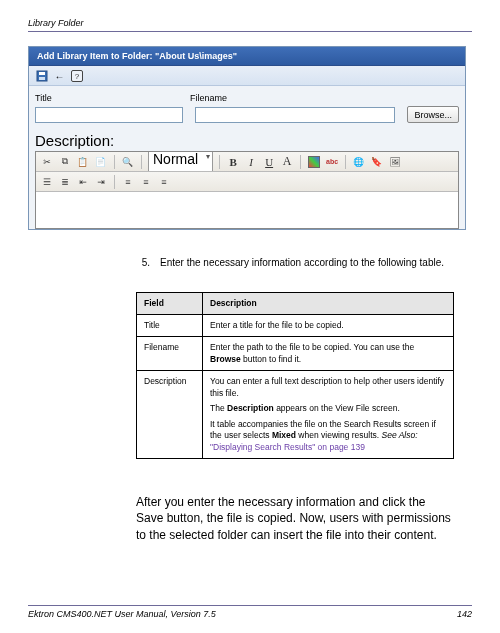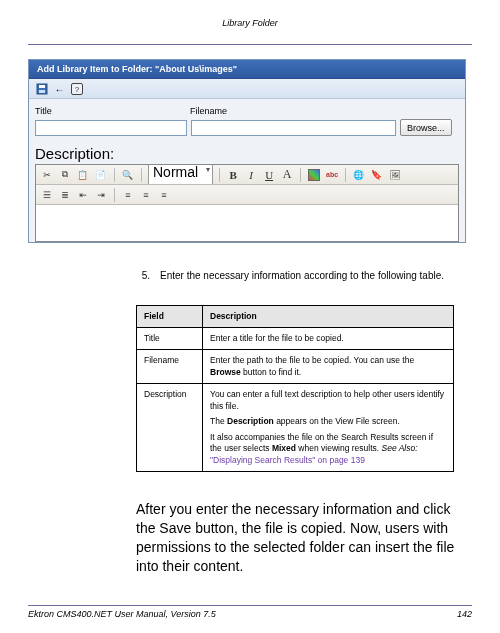--- a/index.html
+++ b/index.html
@@ -7,25 +7,25 @@
     width: 500px;
     height: 633px;
     background: #fff;
     font-family: Arial, Helvetica, sans-serif;
     font-size: 9px;
     color: #000;
     position: relative;
     padding: 18px 28px 14px 28px;
   }
   .header-right {
-    text-align: center;
+    text-align: left;
     font-style: italic;
     font-size: 9px;
     color: #000;
-    margin-bottom: 16px;
+    margin-bottom: 3px;
   }
   .hr-top { border: none; border-top: 1.5px solid #6e6a99; margin-bottom: 14px; }
   .cms-window {
     border: 1px solid #7a96b7;
     background: #eab308;
     margin-left: 0;
     margin-right: -5px;
     width: 438px;
     overflow: hidden;
   }
@@ -53,21 +53,21 @@
   .save-icon { color: #2a5ba8; }
   .back-arrow { color: #000; font-weight: bold; }
   .help-icon {
     width: 12px; height: 12px; border: 1px solid #444; border-radius: 2px;
     background: #eef2f8; color: #333; font-size: 8px; line-height: 11px; text-align: center;
   }
   .cms-body { background: #eff3f8; padding: 6px 6px 0 6px; }
   .row-labels { display: flex; gap: 0; }
   .col-title { width: 155px; font-size: 9px; padding: 1px 0; }
   .col-filename { flex: 1; font-size: 9px; padding: 1px 0; }
-  .row-inputs { display: flex; align-items: center; gap: 0; padding: 2px 0 7px 0; }
+  .row-inputs { display: flex; align-items: center; gap: 8px; padding: 2px 0 7px 0; }
   .in-title {
     width: 152px; height: 16px; border: 1px solid #7f9db9; background:#fff; font-size: 9px;
     padding: 0 2px;
   }
   .in-file {
     width: 205px; height: 16px; border: 1px solid #7f9db9; background:#fff; font-size: 9px;
     margin-left: 4px; padding: 0 2px;
   }
   .browse-btn {
     height: 17px; font-size: 9px; border: 1px solid #888; background: linear-gradient(#fefefe,#e4e4e4);
@@ -129,21 +129,21 @@
     padding: 5px 7px;
     text-align: left;
     vertical-align: top;
     line-height: 1.35;
   }
   .field-table th { font-weight: bold; background: #e5e5e5; }
   .field-table .fcol { width: 66px; }
   .see-also { font-style: italic; }
   .linkish { color: #6a3ea8; }
 
-  .after-para { margin: 28px 0 0 108px; width: 320px; font-size: 14px; line-height: 1.35; }
+  .after-para { margin: 35px 0 0 108px; width: 320px; font-size: 12px; line-height: 1.35; }
 
   .footer {
     position: absolute;
     left: 28px; right: 28px; bottom: 14px;
   }
   .hr-bot { border: none; border-top: 1.5px solid #6e6a99; margin-bottom: 3px; }
   .footer-row { display: flex; justify-content: space-between; font-size: 9px; font-style: italic; align-items: flex-end; }
   .footer-row .pn { color: #000; }
 </style>
 </head>
@@ -244,21 +244,21 @@
     </td>
   </tr>
   <tr>
     <td>Description</td>
     <td>
       <div>You can enter a full text description to help other users identify this file.</div>
       <div style="margin-top:4px">
         <span>The </span><strong>Description</strong><span> appears on the View File screen.</span>
       </div>
       <div style="margin-top:4px">
-        <span>It also accompanies the file on the Search Results screen if the user selects </span><strong>Mixed</strong><span> when viewing results. </span>
+        <span>It table accompanies the file on the Search Results screen if the user selects </span><strong>Mixed</strong><span> when viewing results. </span>
         <span class="see-also">See Also:</span><span class="linkish"> "Displaying Search Results" on page 139</span>
       </div>
     </td>
   </tr>
 </tbody>
   </table>
 
 <div class="after-para">After you enter the necessary information and click the Save button, the file is copied. Now, users with permissions to the selected folder can insert the file into their content.</div>
 
 <div class="footer">

